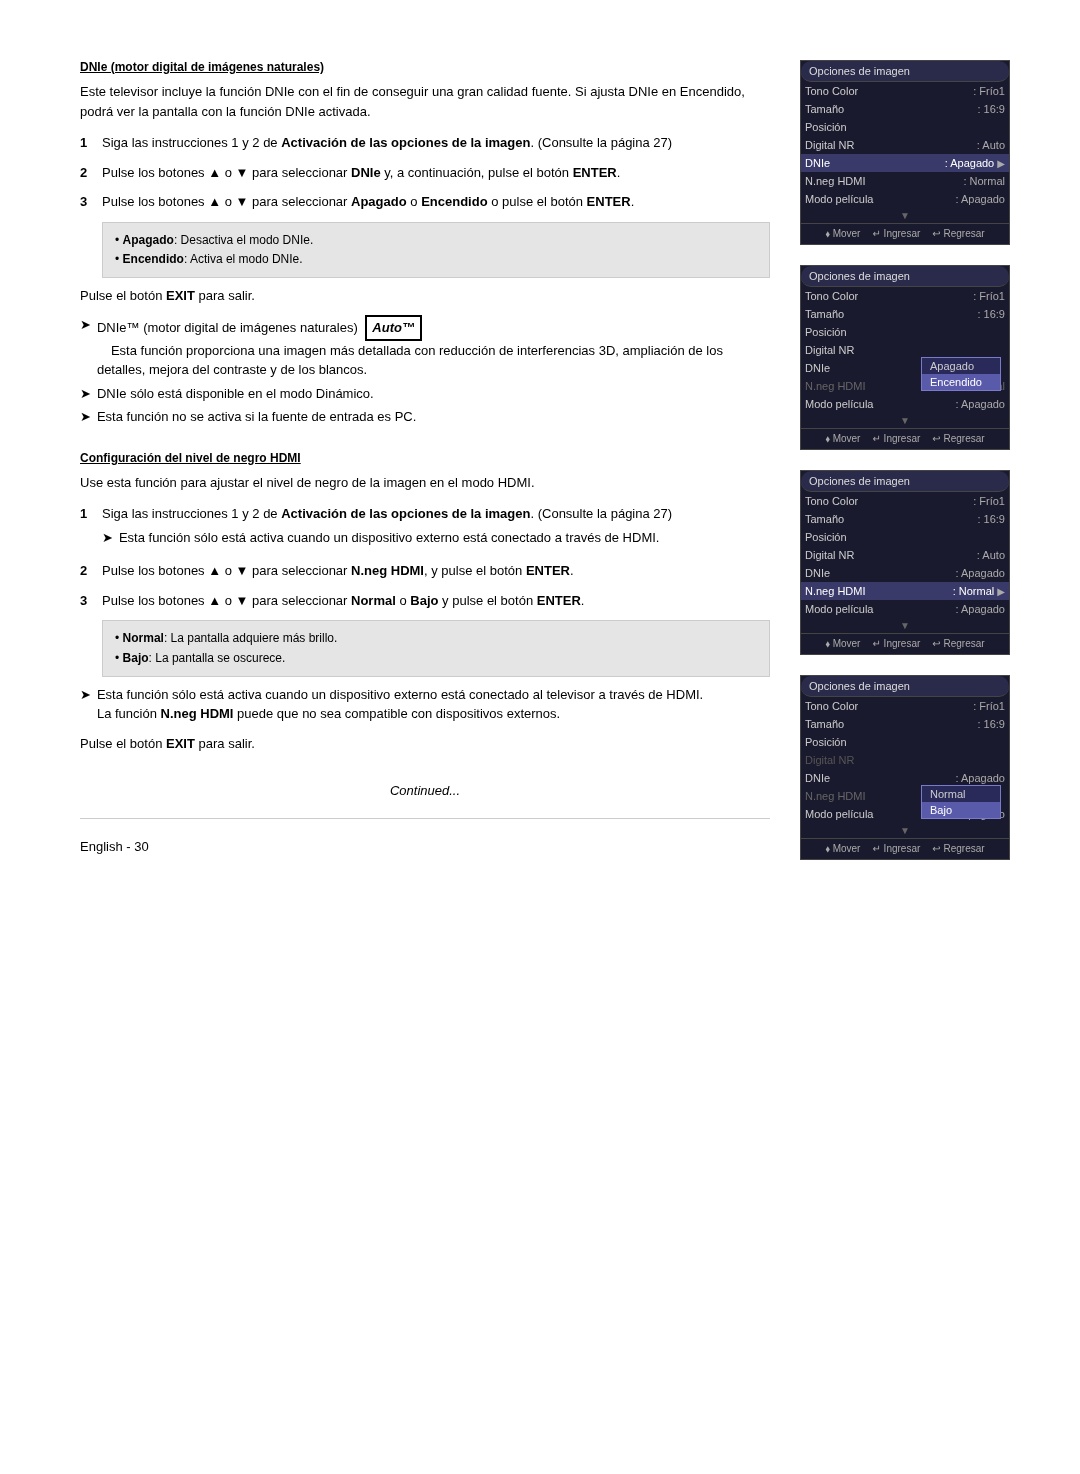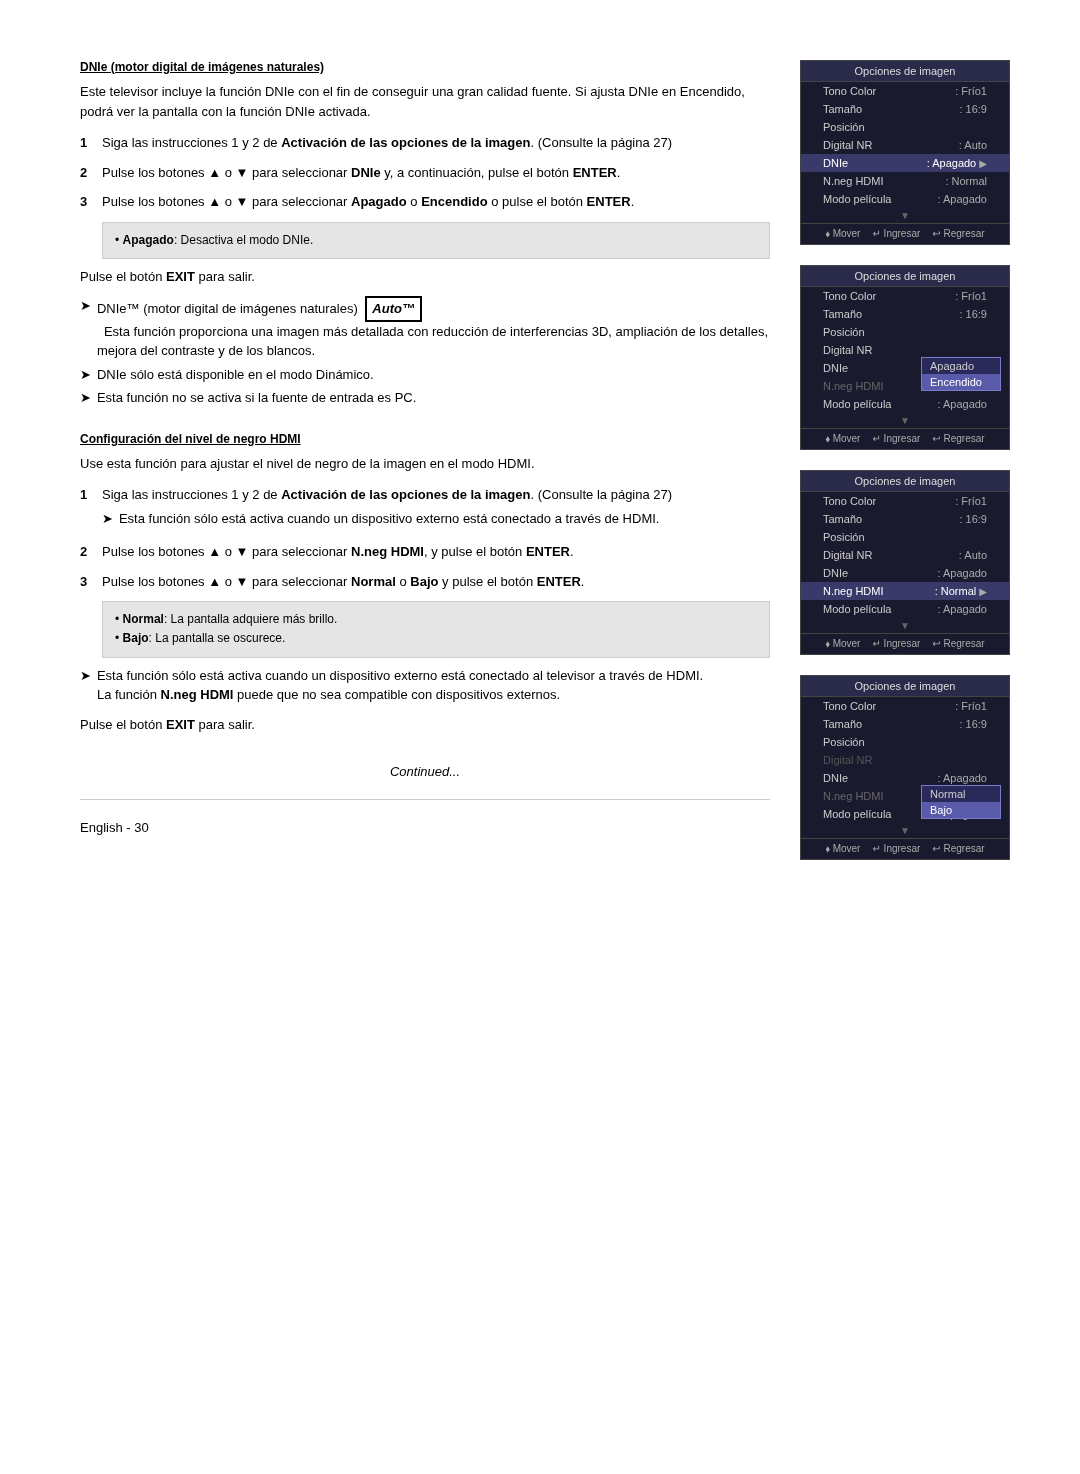--- a/index.html
+++ b/index.html
@@ -120,32 +120,33 @@
       background: #1a1a2e;
       border: 1px solid #444;
       color: #fff;
       font-size: 11px;
       padding: 0;
       width: 210px;
     }
 
     .tv-panel-header {
       background: #2a2a4a;
-      text-align: center;
-      padding: 4px 24px;
+      text-align: left;
+      padding: 4px 8px;
       font-size: 11px;
       color: #ddd;
       border-bottom: 1px solid #444;
+      border-radius: 10px;
     }
 
     .tv-panel-row {
       display: flex;
       justify-content: space-between;
       align-items: center;
-      padding: 3px 22px;
+      padding: 3px 4px;
       font-size: 11px;
       color: #ccc;
       min-height: 18px;
     }
 
     .tv-panel-row.highlighted {
       background: #3a3a6a;
       color: #fff;
     }
 
@@ -226,30 +227,31 @@
 
       <div class="step">
         <span class="step-num">3</span>
         <div class="step-content">
           Pulse los botones ▲ o ▼ para seleccionar <b>Apagado</b> o <b>Encendido</b> o pulse el botón <b>ENTER</b>.
         </div>
       </div>
 
       <div class="info-box">
         <div>• <span class="label-bold">Apagado</span>: Desactiva el modo DNIe.</div>
+        <div>• <span class="label-bold">Encendido</span>: Activa el modo DNIe.</div>
       </div>
 
       <p class="pulse-line">Pulse el botón <b>EXIT</b> para salir.</p>
 
       <div style="margin-top:10px;">
         <div class="note-line">
           <span class="arrow">➤</span>
           <span>
             DNIe™ (motor digital de imágenes naturales) <span class="dnie-logo">Auto™</span><br>
-            <span style="margin-left:7px;">Esta función proporciona una imagen más detallada con reducción de interferencias 3D, ampliación de los detalles, mejora del contraste y de los blancos.</span>
+            <span style="margin-left:14px;">Esta función proporciona una imagen más detallada con reducción de interferencias 3D, ampliación de los detalles, mejora del contraste y de los blancos.</span>
           </span>
         </div>
         <div class="note-line">
           <span class="arrow">➤</span>
           <span>DNIe sólo está disponible en el modo Dinámico.</span>
         </div>
         <div class="note-line">
           <span class="arrow">➤</span>
           <span>Esta función no se activa si la fuente de entrada es PC.</span>
         </div>

